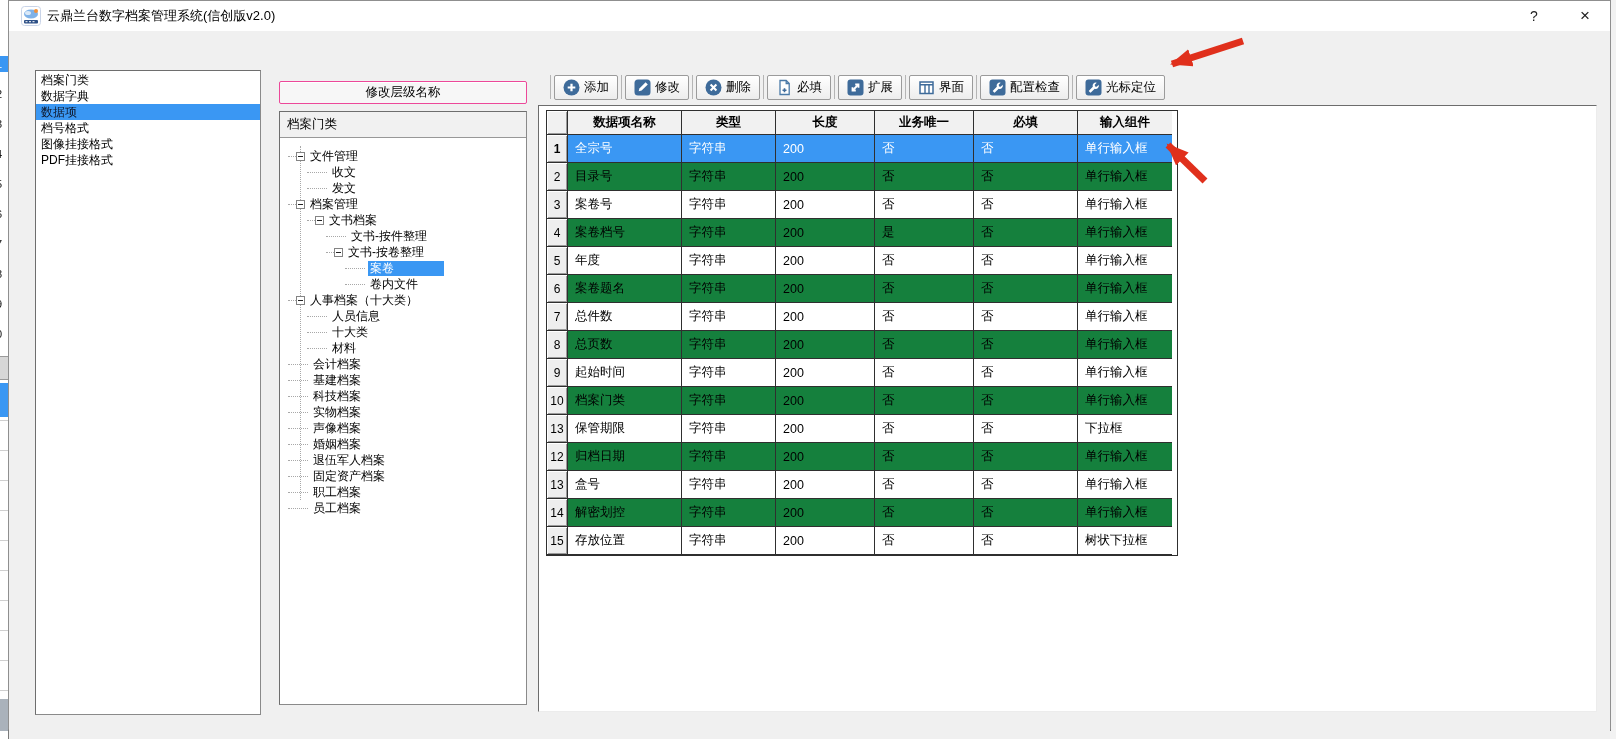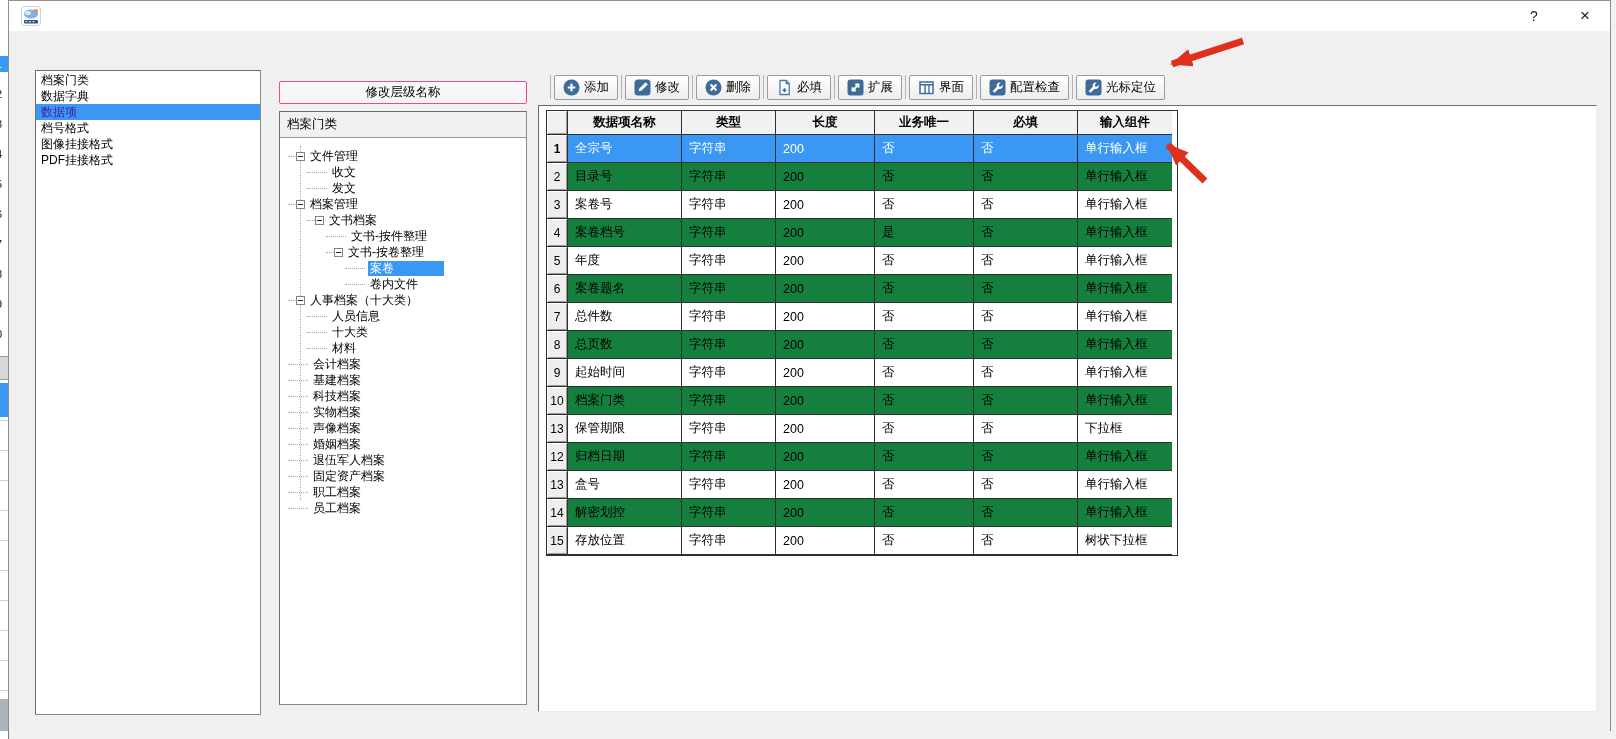--- a/index.html
+++ b/index.html
@@ -39,21 +39,21 @@
     border:1px solid #9a9a9a; border-bottom:none; }
   .tab.active { left:76px; top:0px; height:23px; width:68px; line-height:22px;
     border:1px solid #8a8a8a; border-bottom:none; background:#f0f0f0; }
 
   #content { left:0; top:67px; width:100%; height:678px; background:#f0f0f0; }
 
   
   #sidebar { left:26px; top:2px; width:226px; height:645px; background:#fff;
     border:1px solid #8a8a8a; border-top-color:#6e6e6e; border-left-color:#6e6e6e; overflow:hidden; padding-top:1px; }
   .sb-item { height:16px; line-height:16px; font-size:12px; color:#000; padding-left:5px; white-space:nowrap; }
-  .sb-item.sel { background:var(--sel,#3a97f3); color:#4c1d95; }
+  .sb-item.sel { background:var(--sel,#3a97f3); color:#0f172a; }
 
   
   #rename-btn { left:270px; top:13px; width:248px; height:23px; background:#f7f7f7;
     border:1px solid #ec4899; border-radius:2px; font-size:12.5px; color:#000;
     text-align:center; line-height:21px; box-shadow:inset 0 1px 0 #fff; }
   #tree-panel { left:270px; top:43px; width:248px; height:594px; background:#fff;
     border:1px solid #8a8a8a; border-top-color:#6e6e6e; border-left-color:#6e6e6e; overflow:hidden; }
   #tree-header { height:26px; line-height:25px; background:#f1f1f1; border-bottom:1px solid #989898;
     font-size:12.5px; color:#000; padding-left:7px; }
   #tree-body { position:relative; padding-top:10px; }
@@ -138,20 +138,21 @@
     <svg class="abs" id="app-icon" viewBox="0 0 20 20">
       <rect x="0.5" y="0.5" width="19" height="19" rx="3" fill="#ffffff" stroke="#c9d4e8"></rect>
       <ellipse cx="10" cy="8" rx="7" ry="4.5" fill="#7fb2e8"></ellipse>
       <ellipse cx="7" cy="7" rx="3" ry="2" fill="#ffffff" opacity="0.7"></ellipse>
       <circle cx="15" cy="5" r="2" fill="#f0913a"></circle>
       <rect x="3" y="14" width="14" height="3.5" rx="1" fill="#2c4f86"></rect>
       <rect x="4.5" y="15.2" width="2" height="1" fill="#fff"></rect>
         <rect x="8" y="15.2" width="2" height="1" fill="#fff"></rect>
         <rect x="11.5" y="15.2" width="2" height="1" fill="#fff"></rect>
     </svg>
+    <div class="abs" id="title-text">云鼎兰台数字档案管理系统(信创版v2.0)</div>
     <div class="abs cap-btn" id="help-btn">?</div>
     <div class="abs cap-btn" id="close-btn">×</div>
   </div>
 
 
   <div class="abs" id="content">
 
     <div class="abs" id="sidebar">
         <div class="sb-item">档案门类</div>
         <div class="sb-item">数据字典</div>

